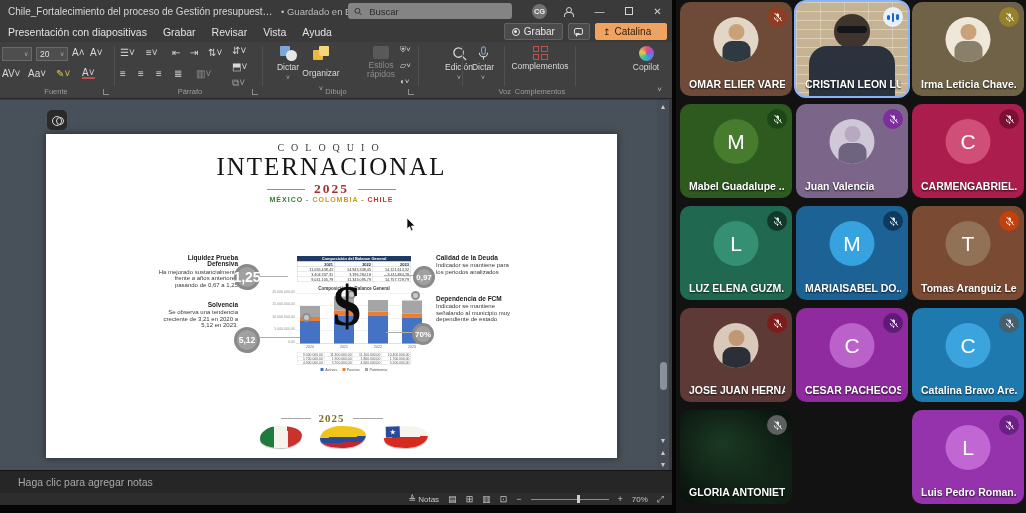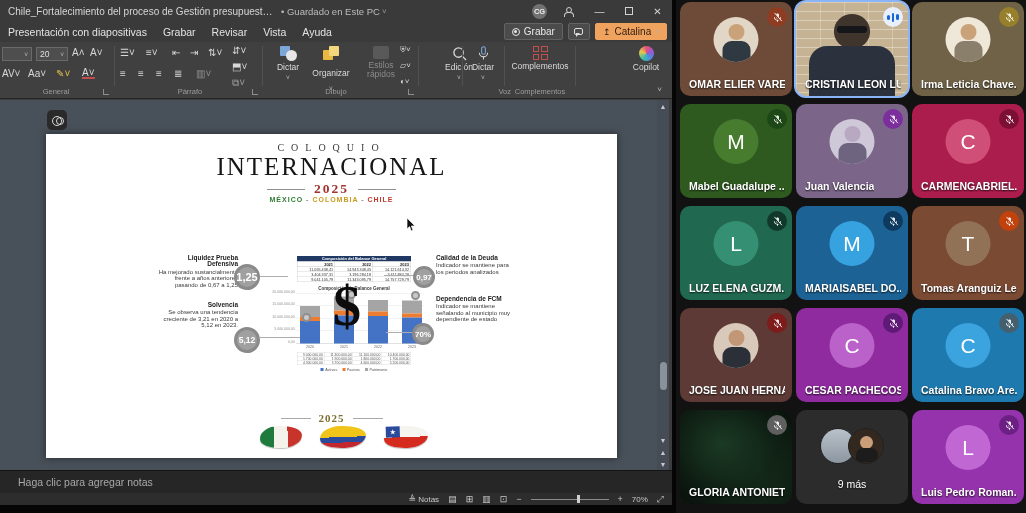--- a/index.html
+++ b/index.html
@@ -157,20 +157,27 @@
 <body>
 
 <div id="root">
 
   <div id="ppt">
 
     <div class="titlebar">
       <span class="doc-title">Chile_Fortalecimiento del proceso de Gestión presupuestario_CLeón L...</span>
       <span class="saved">• Guardado en Este PC</span>
       <span class="saved-caret">˅</span>
+      <div class="searchbox">
+        <svg width="9" height="9" viewBox="0 0 12 12">
+            <circle cx="5" cy="5" r="3.6" fill="none" stroke="#2c2c2c" stroke-width="1.3"></circle>
+            <line x1="8" y1="8" x2="11" y2="11" stroke="#2c2c2c" stroke-width="1.3"></line>
+          </svg>
+        <input placeholder="Buscar" style="">
+      </div>
       <div class="tb-right">
         <span class="cg-avatar">CG</span>
         <span class="presence">
             <span class="person-glyph"></span>
           </span>
         <span class="win-btn">—</span>
         <span class="win-btn">
             <span class="restore-glyph"></span>
           </span>
         <span class="win-btn">✕</span>
@@ -210,21 +217,21 @@
       <div class="combo" style="left:36px; top:5px; width:32px;">
           <span>20</span>
           <span class="caret">˅</span>
         </div>
       <span class="ric" style="left:72px; top:5px;">A˄</span>
       <span class="ric" style="left:90px; top:5px;">A˅</span>
       <span class="ric" style="left:2px; top:26px;">AV˅</span>
       <span class="ric" style="left:28px; top:26px;">Aa˅</span>
       <span class="ric" style="left:56px; top:26px; color:#e0c04a;">✎˅</span>
       <span class="ric" style="left:82px; top:26px; border-bottom:2px solid #c0504d; height:11px;">A˅</span>
-      <span class="rlabel" style="left:0; width:112px;">General</span>
+      <span class="rlabel" style="left:0; width:112px;">Fuente</span>
       <span class="launcher" style="left:103px;"></span>
       <div class="rsep" style="left:114px;"></div>
 
       <span class="ric" style="left:120px; top:5px;">☰˅</span>
       <span class="ric" style="left:146px; top:5px;">≡˅</span>
       <span class="ric" style="left:172px; top:5px;">⇤</span>
       <span class="ric" style="left:190px; top:5px;">⇥</span>
       <span class="ric" style="left:208px; top:5px;">⇅˅</span>
       <span class="ric" style="left:120px; top:26px;">≡</span>
       <span class="ric" style="left:138px; top:26px;">≡</span>
@@ -236,21 +243,21 @@
       <span class="ric" style="left:232px; top:35px; opacity:.6;">⧉˅</span>
       <span class="rlabel" style="left:120px; width:140px;">Párrafo</span>
       <span class="launcher" style="left:252px;"></span>
       <div class="rsep" style="left:262px;"></div>
 
       <div class="bigbtn" style="left:266px;">
         <span class="formas-ic"></span>
         <span class="blabel">Dictar</span>
           <span class="caret">˅</span>
       </div>
-      <div class="bigbtn" style="left:306px; width:50px;gap:8px;">
+      <div class="bigbtn" style="left:296px; width:50px;gap:8px;">
         <span class="org-ic"></span>
         <span class="blabel">Organizar</span>
           <span class="caret">˅</span>
       </div>
       <div class="bigbtn" style="left:362px; width:38px; color:#8b8b8b;">
         <span class="estilos-ic"></span>
         <span class="blabel">Estilos rápidos</span>
       </div>
       <span class="ric" style="left:400px; top:3px; font-size:8px;">⛨˅</span>
       <span class="ric" style="left:400px; top:19px; font-size:8px;">▱˅</span>
@@ -332,21 +339,21 @@
 
         <div class="s-abs" style="left:390px; top:120px; width:78px;">
           <div class="micro" style="width:156px;">
             <div class="rtxt bh">Calidad de la Deuda</div>
             <div class="rtxt" style="margin-top:3px;">Indicador se mantiene para los periodos analizados</div>
             <div class="rtxt bh" style="margin-top:40px;">Dependencia de FCM</div>
             <div class="rtxt" style="margin-top:3px;">Indicador se mantiene señalando al municipio muy dependiente de estado</div>
           </div>
         </div>
 
-        <div class="s-abs gauge" style="left:188px; top:130px; width:26px; height:26px; font-size:11px;">1,25</div>
+        <div class="s-abs gauge" style="left:188px; top:130px; width:26px; height:26px; font-size:14px;">1,25</div>
         <div class="s-abs gauge" style="left:188px; top:193px; width:26px; height:26px; font-size:8.5px;">5,12</div>
         <div class="s-abs gauge" style="left:367px; top:132px; width:22px; height:22px; font-size:8px;">0,97</div>
         <div class="s-abs gauge" style="left:366px; top:189px; width:22px; height:22px; font-size:8px;">70%</div>
 
         <div class="conn" style="left:214px; top:142px; width:28px;"></div>
         <div class="conn" style="left:338px; top:141px; width:30px;"></div>
         <div class="conn" style="left:214px; top:203px; width:40px;"></div>
         <div class="conn" style="left:340px; top:198px; width:27px;"></div>
         <div class="dot" style="left:256px; top:179px;"></div>
         <div class="dot" style="left:301px; top:156px;"></div>
@@ -660,27 +667,20 @@
         <span class="badge" style="background: rgb(95, 95, 95);">
           <svg viewBox="0 0 24 24" width="11" height="11">
             <path fill="#fff" d="M12 14.5c1.8 0 3.2-1.4 3.2-3.2V6.2C15.2 4.4 13.8 3 12 3S8.8 4.4 8.8 6.2v5.1c0 1.8 1.4 3.2 3.2 3.2z"></path>
             <path fill="#fff" d="M17.8 11.3c0 3.2-2.6 5.8-5.8 5.8s-5.8-2.6-5.8-5.8H4.4c0 3.9 2.9 7 6.6 7.5V21h2v-2.2c3.7-.5 6.6-3.6 6.6-7.5h-1.8z"></path>
             <line x1="4" y1="2.5" x2="20.5" y2="21" stroke="#5f5f5f" stroke-width="4.2"></line>
             <line x1="5.5" y1="2" x2="21.5" y2="20" stroke="#fff" stroke-width="2"></line>
           </svg>
         </span>
         <div class="pname">GLORIA ANTONIET...</div>
       </div>
-      <div class="tile" style="left: 120px; top: 410px; background: rgb(44, 44, 44);">
-        <div class="ovf-avatars">
-          <span class="c1"></span>
-          <span class="c2"></span>
-        </div>
-        <div class="pname center">9 más</div>
-      </div>
       <div class="tile" style="left: 236px; top: 410px; background: rgb(148, 51, 171);">
         <div class="letter-circ" style="background: rgb(193, 103, 212);">L</div>
         <span class="badge" style="background: rgb(108, 32, 131);">
           <svg viewBox="0 0 24 24" width="11" height="11">
             <path fill="#fff" d="M12 14.5c1.8 0 3.2-1.4 3.2-3.2V6.2C15.2 4.4 13.8 3 12 3S8.8 4.4 8.8 6.2v5.1c0 1.8 1.4 3.2 3.2 3.2z"></path>
             <path fill="#fff" d="M17.8 11.3c0 3.2-2.6 5.8-5.8 5.8s-5.8-2.6-5.8-5.8H4.4c0 3.9 2.9 7 6.6 7.5V21h2v-2.2c3.7-.5 6.6-3.6 6.6-7.5h-1.8z"></path>
             <line x1="4" y1="2.5" x2="20.5" y2="21" stroke="#6c2083" stroke-width="4.2"></line>
             <line x1="5.5" y1="2" x2="21.5" y2="20" stroke="#fff" stroke-width="2"></line>
           </svg>
         </span>

